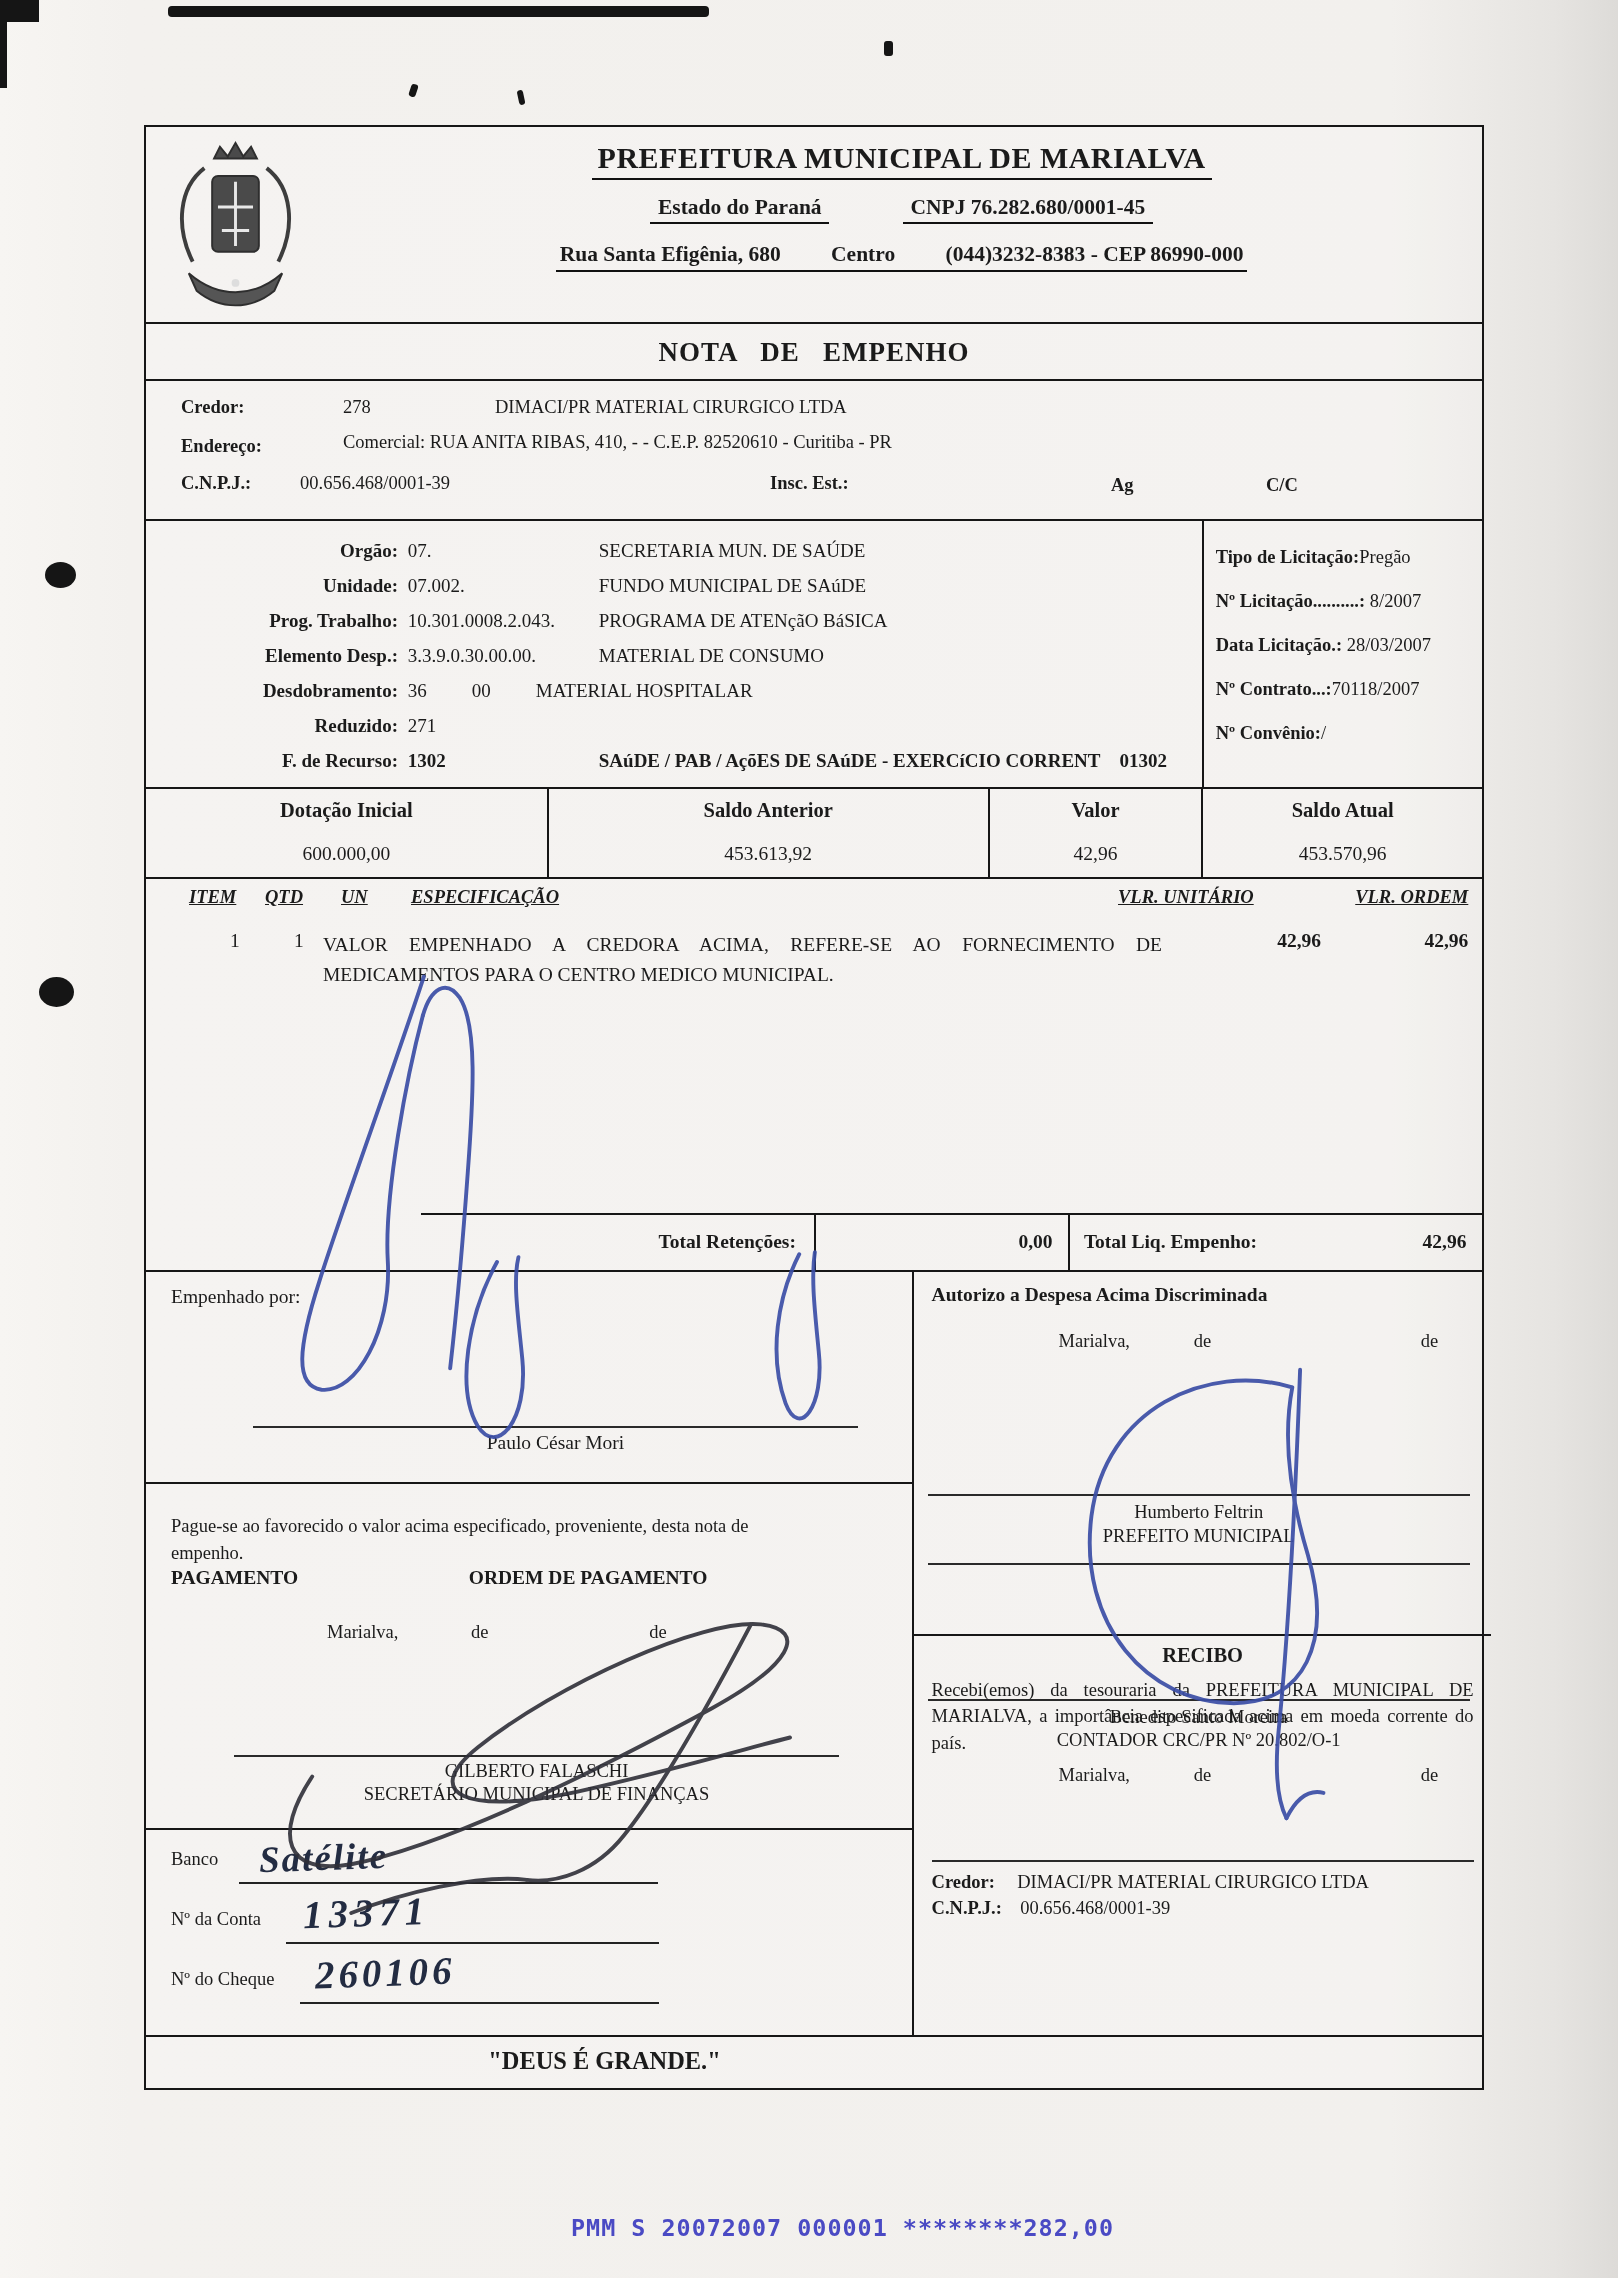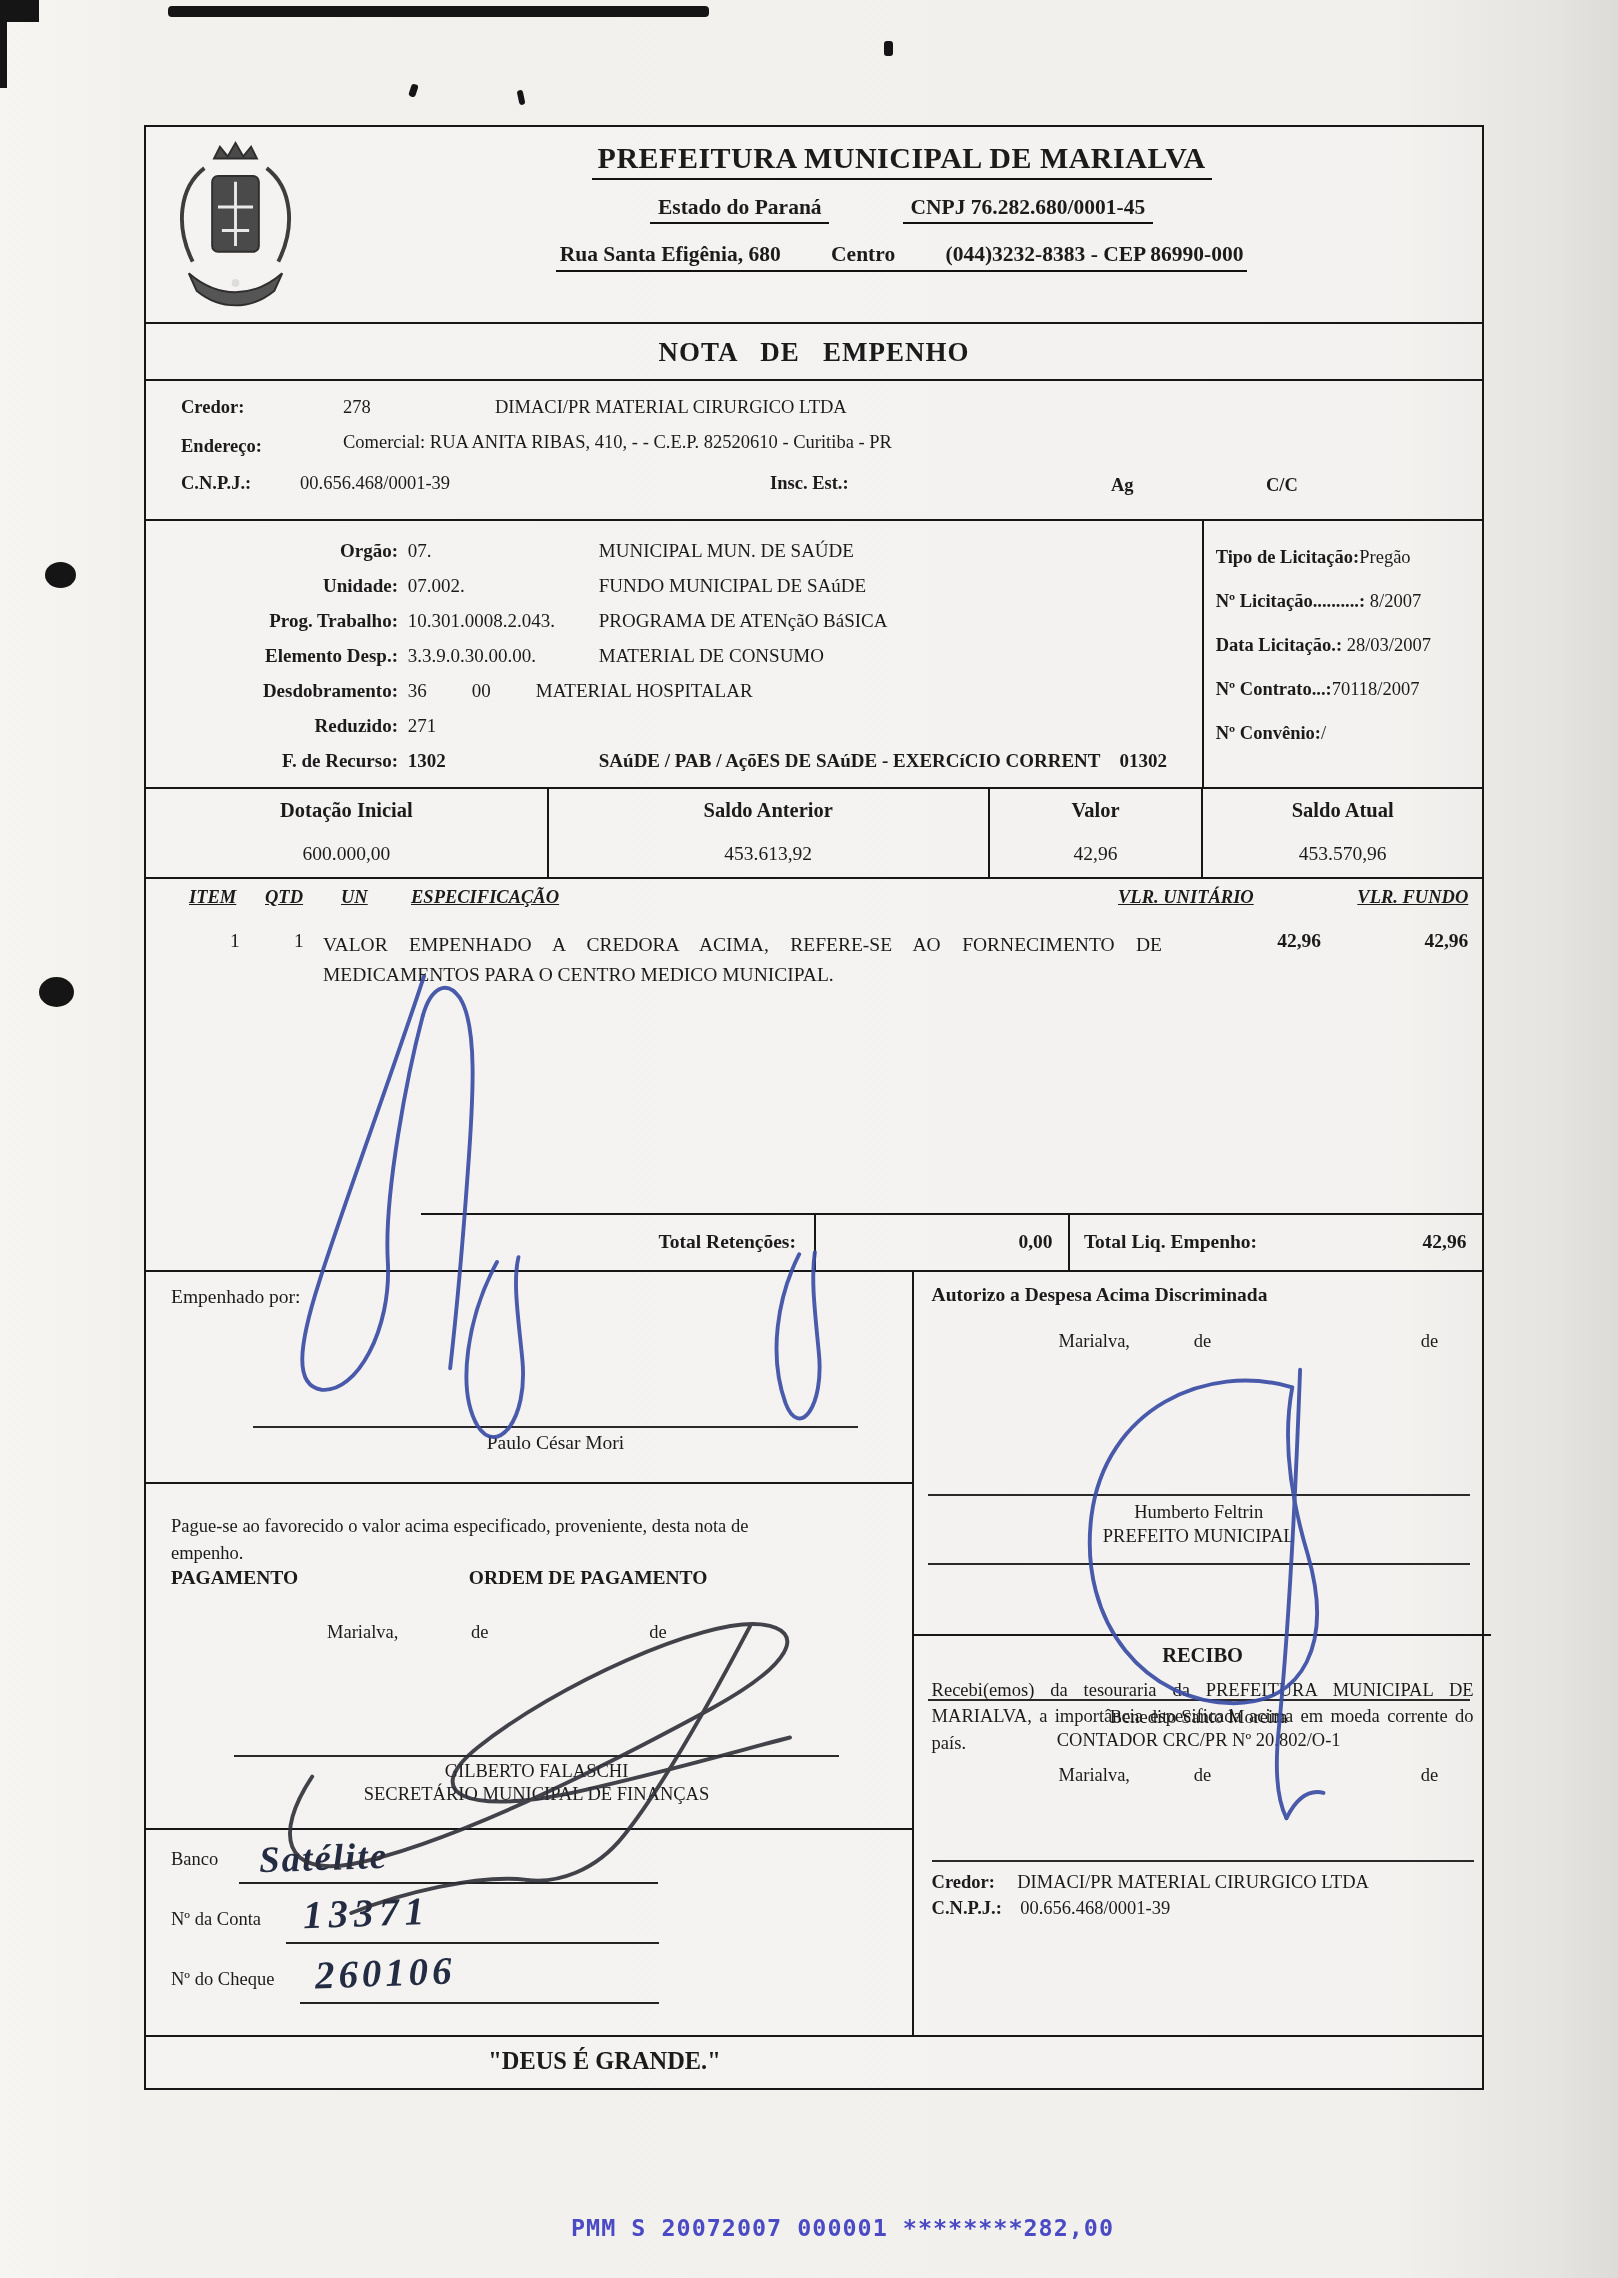--- a/index.html
+++ b/index.html
@@ -141,21 +141,21 @@
     <span class="b" style="left:624px;top:92px;">Insc. Est.:</span>
     <span class="b" style="left:965px;top:94px;">Ag</span>
     <span class="b" style="left:1120px;top:94px;">C/C</span>
   </div>
 
   <div class="budget">
     <div class="budget-left">
       <div class="brow">
         <span class="bl">Orgão:</span>
         <span class="bc">07.</span>
-        <span class="bd">MUNICIPAL MUN. DE SAÚDE</span>
+        <span class="bd">SECRETARIA MUN. DE SAÚDE</span>
       </div>
       <div class="brow">
         <span class="bl">Unidade:</span>
         <span class="bc">07.002.</span>
         <span class="bd">FUNDO MUNICIPAL DE SAúDE</span>
       </div>
       <div class="brow">
         <span class="bl">Prog. Trabalho:</span>
         <span class="bc">10.301.0008.2.043.</span>
         <span class="bd">PROGRAMA DE ATENçãO BáSICA</span>
@@ -209,21 +209,21 @@
       <div class="val">453.570,96</div>
     </div>
   </div>
 
   <div class="items-hdr">
     <span style="left:43px;">ITEM</span>
     <span style="left:119px;">QTD</span>
     <span style="left:195px;">UN</span>
     <span style="left:265px;">ESPECIFICAÇÃO</span>
     <span style="left:972px;">VLR. UNITÁRIO</span>
-    <span style="right:13.7px;">VLR. FUNDO</span>
+    <span style="right:13.7px;">VLR. ORDEM</span>
   </div>
 
   <div class="item-area">
     <span class="cell" style="left:84px;">1</span>
     <span class="cell" style="left:148px;">1</span>
     <div class="spec">VALOR EMPENHADO A CREDORA ACIMA, REFERE-SE AO FORNECIMENTO DE MEDICAMENTOS PARA O CENTRO MEDICO MUNICIPAL.</div>
     <span class="cell b" style="left:1058px;width:117px;text-align:right;">42,96</span>
     <span class="cell b" style="right:13.7px;">42,96</span>
     <svg class="sig-svg" style="left:39px;top:39px;width:390px;height:458px;overflow:visible;z-index:4;" viewBox="0 0 400 470">
       <g fill="none" stroke="#3b4ea6" stroke-width="4" stroke-linecap="round" opacity=".92">

